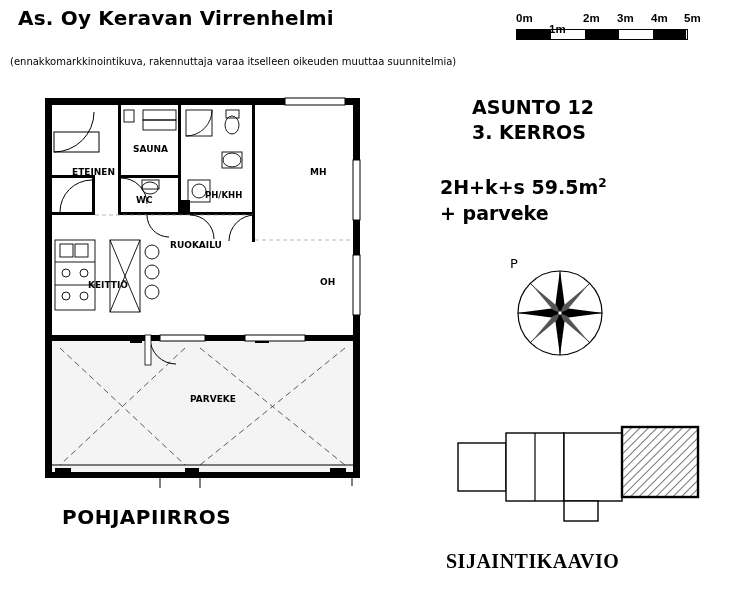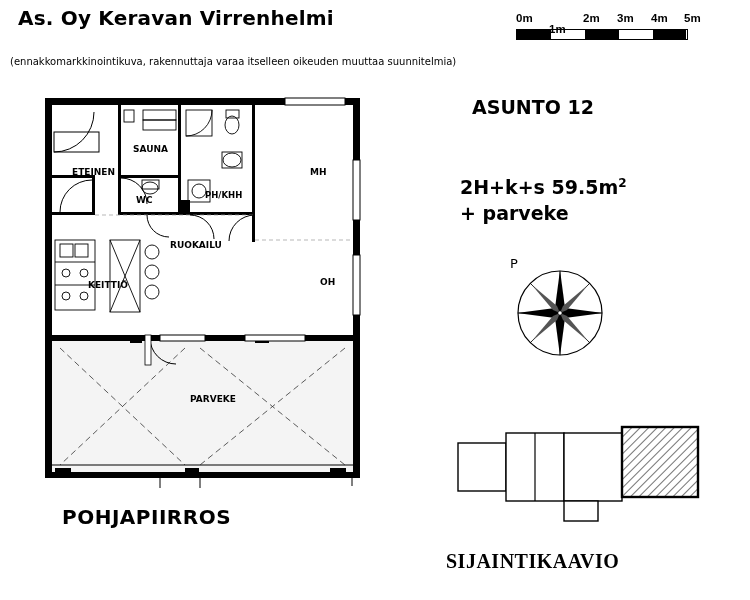--- a/index.html
+++ b/index.html
@@ -52,21 +52,21 @@
 
   
   #apt-info {
     left: 460px; top: 95px;
     font-size: 19px; font-weight: bold;
     line-height: 25px;
     font-family: "DejaVu Sans", sans-serif;
     margin-left: 12px;
   }
   #apt-area {
-    left: 460px; top: 170px;
+    left: 440px; top: 170px;
     font-size: 19px; font-weight: bold;
     line-height: 26px;
     font-family: "DejaVu Sans", sans-serif;
   }
   #apt-area sup { font-size: 12px; vertical-align: super; }
 
   
   #compass { left: 505px; top: 258px; width: 110px; height: 110px; }
   #compass-n {
     left: 510px; top: 256px;
@@ -116,20 +116,21 @@
     <div class="sb-seg sb-dark" style="left:0px;   width:34px;"></div>
     <div class="sb-seg" style="left:34px;  width:34px;"></div>
     <div class="sb-seg sb-dark" style="left:68px;  width:34px;"></div>
     <div class="sb-seg" style="left:102px; width:34px;"></div>
     <div class="sb-seg sb-dark" style="left:136px; width:33px;"></div>
   </div>
 </div>
 
 <div class="abs" id="apt-info">
   <div>ASUNTO 12</div>
+  <div>3. KERROS</div>
 </div>
 <div class="abs" id="apt-area">
   <div>
     <span>2H+k+s 59.5m</span><sup>2</sup>
   </div>
   <div>+ parveke</div>
 </div>
 
 <div class="abs" id="compass-n">P</div>
 <svg class="abs" id="compass" viewBox="0 0 110 110">

